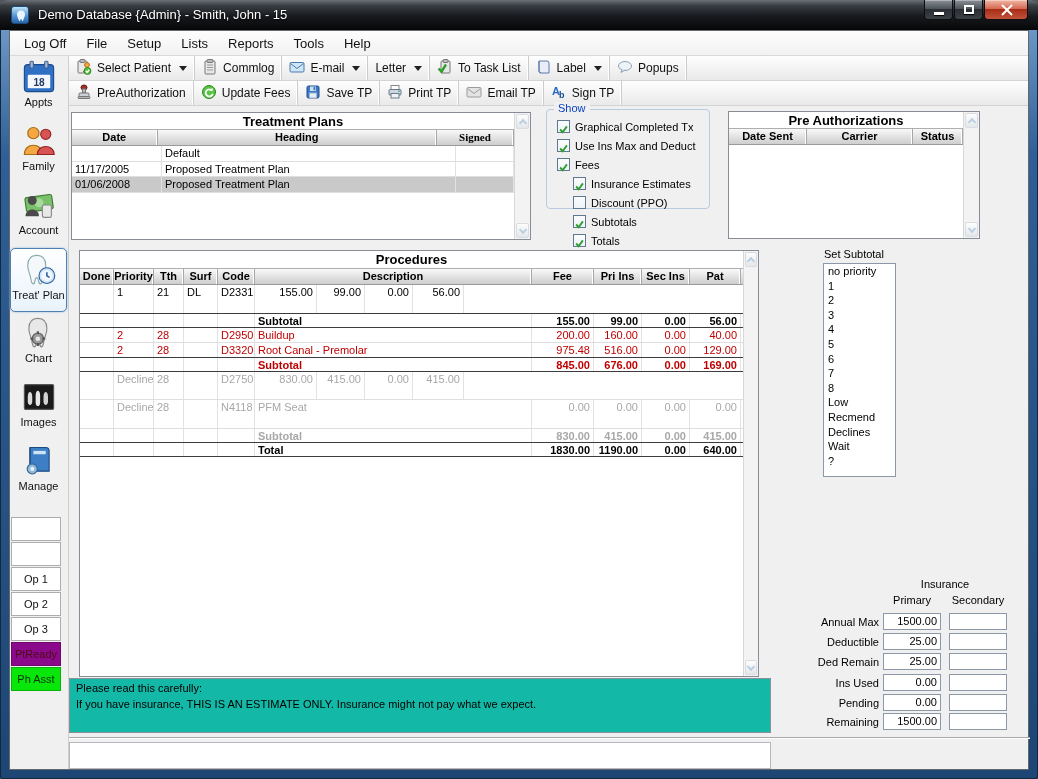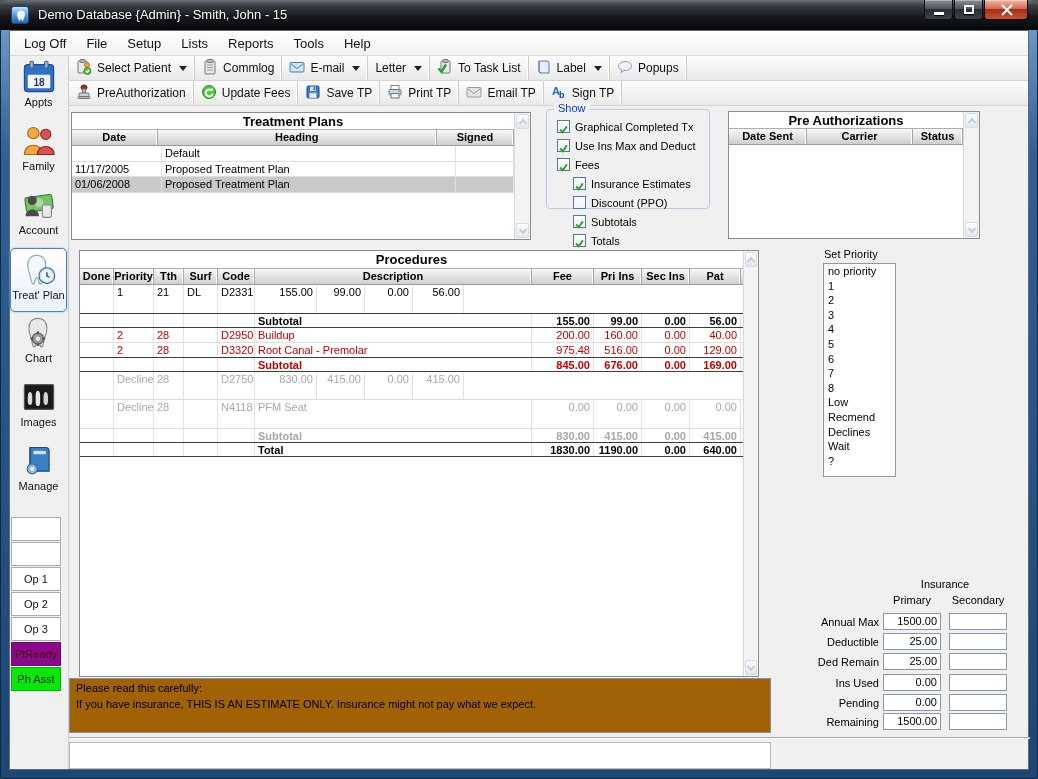--- a/index.html
+++ b/index.html
@@ -59,21 +59,21 @@
   .chklabel{font-size:11px;color:#000;}
   
   #prioritybox{position:absolute;background:#fff;border:1px solid #8a98a8;}
   .popt{font-size:11px;color:#000;padding-left:4px;line-height:14.6px;white-space:nowrap;}
   .plabel{position:absolute;font-size:11px;color:#000;}
   
   .inslabel{position:absolute;font-size:11px;color:#000;text-align:right;}
   .insfield{position:absolute;width:58px;height:17px;background:#fff;border:1px solid #8a98a8;font-size:11px;text-align:right;padding:1px 3px 0 0;color:#000;}
   .inshead{position:absolute;font-size:11px;color:#000;text-align:center;}
   
-  #notebox{position:absolute;background:#a16207;border:1px solid #8a8f98;padding:2px 6px;}
+  #notebox{position:absolute;background:#14b8a6;border:1px solid #8a8f98;padding:2px 6px;}
   #notebox div{font-size:11px;line-height:15.5px;color:#000;white-space:nowrap;}
   #divider{position:absolute;height:0;border-top:1px solid #a8a8a8;border-bottom:1px solid #fff;}
   #bottomstrip{position:absolute;background:#fff;border:1px solid #b4b9c0;}
 </style>
 </head>
 <body>
 
 <div id="window">
   <div id="titlebar">
     <div class="appicon">
@@ -283,21 +283,21 @@
                 </svg></span>
               <span>Sign TP</span>
             </div>
           </div>
         <div id="main">
             <div class="gridbox" style="left: 2px; top: 6px; width: 460px; height: 128px;">
               <div class="gridtitle" style="height: 17px; line-height: 17px; margin-right: 16px;">Treatment Plans</div>
               <div class="gridhdr" style="height: 16px; margin-right: 16px;">
                 <div class="hc" style="width: 90px;">Date</div>
                 <div class="hc" style="width: 294px;">Heading</div>
-                <div class="hc" style="width: 81px;">Signed</div>
+                <div class="hc" style="width: 81px; font-family: Liberation Serif, serif;">Signed</div>
               </div>
               <div class="row" style="height: 15.5px; margin-right: 16px;">
                 <div class="cell" style="width: 90px; line-height: 15px;"></div>
                 <div class="cell" style="width: 294px; line-height: 15px;">Default</div>
                 <div class="cell" style="width: 58px; line-height: 15px;"></div>
               </div>
               <div class="row" style="height: 15.5px; margin-right: 16px;">
                 <div class="cell" style="width: 90px; line-height: 15px;">11/17/2005</div>
                 <div class="cell" style="width: 294px; line-height: 15px;">Proposed Treatment Plan</div>
                 <div class="cell" style="width: 58px; line-height: 15px;"></div>
@@ -499,21 +499,21 @@
               </div>
               <div class="vscroll" style="width: 15px;">
                 <div class="sbtn up" style="top: 1px;">
                   <div class="ch"></div>
                 </div>
                 <div class="sbtn down" style="bottom:1px;top:auto">
                   <div class="ch"></div>
                 </div>
               </div>
             </div>
-            <div class="plabel" style="left: 755px; top: 142px;">Set Priority</div>
+            <div class="plabel" style="left: 755px; top: 142px;">Set Subtotal</div>
             <div id="prioritybox" style="left: 754px; top: 157px; width: 73px; height: 214px;">
               <div class="popt">no priority</div>
               <div class="popt">1</div>
               <div class="popt">2</div>
               <div class="popt">3</div>
               <div class="popt">4</div>
               <div class="popt">5</div>
               <div class="popt">6</div>
               <div class="popt">7</div>
               <div class="popt">8</div>

